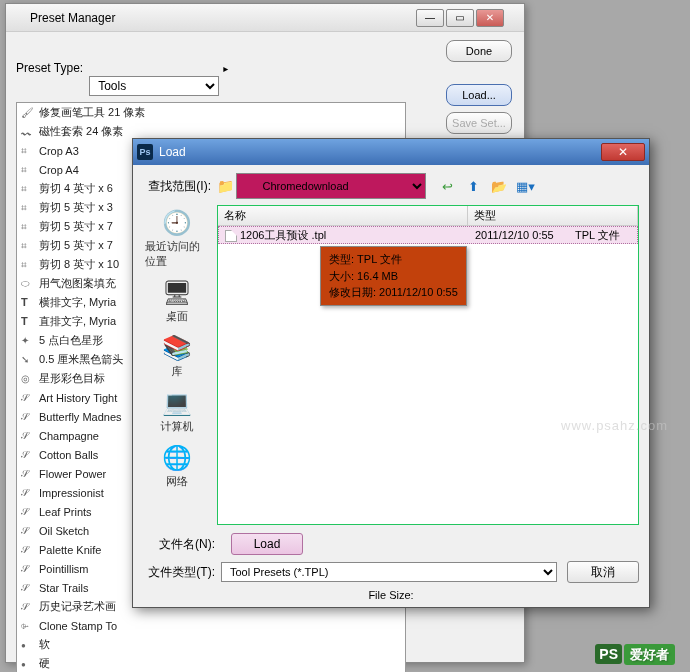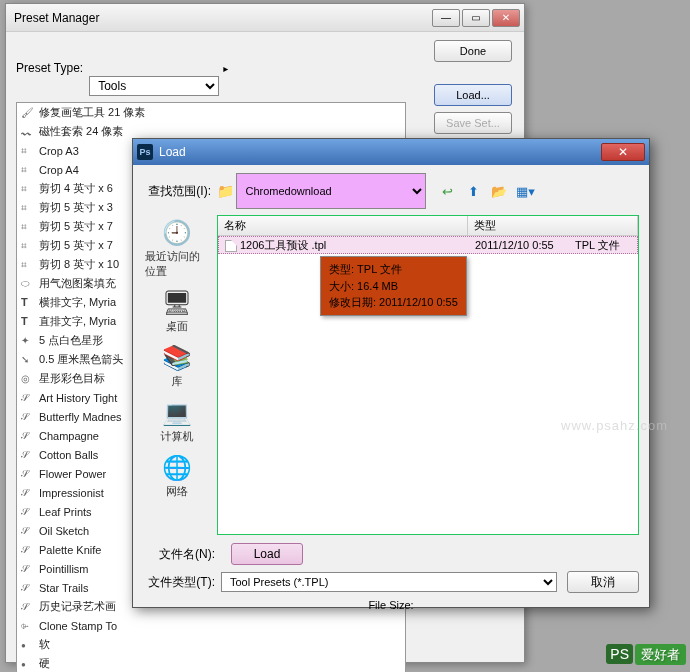--- a/index.html
+++ b/index.html
@@ -1,30 +1,30 @@
 <!DOCTYPE html>
 <html><head>
 <meta charset="utf-8">
 <style>
 * { box-sizing: border-box; margin: 0; padding: 0; font-family: "Microsoft YaHei", Tahoma, sans-serif; }
 body { background: #a8a8a8; width: 690px; height: 672px; position: relative; overflow: hidden; }
 
 
 .pm-window { position: absolute; left: 5px; top: 3px; width: 520px; height: 660px; background: #f0f0f0; border: 1px solid #888; box-shadow: 2px 2px 8px rgba(0,0,0,0.3); }
-.pm-titlebar { height: 28px; background: linear-gradient(#f7f7f7, #e0e0e0); border-bottom: 1px solid #ccc; display: flex; align-items: center; padding: 0 4px; font-size: 12px; }
+.pm-titlebar { height: 28px; background: linear-gradient(#f7f7f7, #e0e0e0); border-bottom: 1px solid #ccc; display: flex; align-items: center; padding: 0 20px; font-size: 12px; }
 .pm-titlebar .title { flex: 1; padding-left: 4px; }
 .win-btns { display: flex; }
 .win-btn { width: 28px; height: 18px; border: 1px solid #888; margin-left: 2px; background: linear-gradient(#fafafa, #ddd); font-size: 10px; text-align: center; line-height: 16px; border-radius: 2px; }
 .win-btn.close { background: linear-gradient(#e89895, #c95b56); color: #fff; }
 .pm-body { padding: 8px 10px; }
 .pm-row { display: flex; align-items: center; margin-bottom: 6px; }
 .pm-row label { font-size: 12px; margin-right: 6px; }
 .pm-select { border: 1px solid #888; background: #fff; font-size: 12px; padding: 1px 4px; width: 130px; height: 20px; margin-top: 36px; }
 .pm-buttons { position: absolute; right: 12px; top: 36px; display: flex; flex-direction: column; gap: 6px; }
-.pm-btn { width: 78px; height: 22px; font-size: 11px; border: 1px solid #888; background: linear-gradient(#fdfdfd, #e6e6e6); border-radius: 3px; }
+.pm-btn { width: 66px; height: 22px; font-size: 11px; border: 1px solid #888; background: linear-gradient(#fdfdfd, #e6e6e6); border-radius: 8px; }
 .pm-btn.load { border: 1px solid #4a6fb0; background: linear-gradient(#eaf0fb, #cddbf2); }
 .pm-btn:disabled { color: #aaa; }
 .pm-list { margin-top: 4px; border: 1px solid #999; background: #fff; width: 390px; height: 600px; overflow: hidden; }
 .pm-item { display: flex; align-items: center; height: 19px; font-size: 11px; padding: 0 4px; color: #222; }
 .pm-item .icon { width: 14px; height: 14px; margin-right: 4px; display: inline-block; }
 .ico-brush::before { content: "🖌"; font-size: 10px; color: #666; }
 .ico-lasso::before { content: "〰"; font-size: 10px; color: #666; }
 .ico-crop::before { content: "⌗"; font-size: 10px; color: #666; }
 .ico-bubble::before { content: "⬭"; font-size: 10px; color: #666; }
 .ico-text::before { content: "T"; font-size: 11px; font-weight: bold; color: #444; }
@@ -38,21 +38,21 @@
 
 
 .load-window { position: absolute; left: 132px; top: 138px; width: 518px; height: 470px; background: #f0f0f0; border: 1px solid #555; box-shadow: 3px 3px 12px rgba(0,0,0,0.5); }
 .load-titlebar { height: 26px; background: linear-gradient(#6fa3e0, #3d6fb5); display: flex; align-items: center; padding: 0 4px; color: #fff; font-size: 12px; }
 .load-titlebar .ps-icon { width: 16px; height: 16px; background: #0a2a4a; color: #9ec5f0; font-size: 9px; font-weight: bold; display: flex; align-items: center; justify-content: center; margin-right: 6px; border-radius: 2px; }
 .load-titlebar .title { flex: 1; }
 .load-titlebar .close-btn { width: 44px; height: 18px; background: linear-gradient(#e06560, #c13a33); color: #fff; font-size: 12px; text-align: center; line-height: 16px; border-radius: 2px; border: 1px solid #8a2a25; }
 .load-body { padding: 8px 10px; }
 .load-row { display: flex; align-items: center; margin-bottom: 6px; font-size: 12px; }
 .load-row .lbl { width: 68px; text-align: right; margin-right: 6px; }
-.load-select { border: 1px solid #888; background: #f0abfc; font-size: 11px; padding: 1px 4px; height: 36px; }
+.load-select { border: 1px solid #888; background: #be185d; font-size: 11px; padding: 1px 21px; height: 26px; }
 .nav-icons { display: flex; gap: 4px; margin-left: 10px; }
 .nav-ico { width: 22px; height: 20px; border: 1px solid transparent; display: flex; align-items: center; justify-content: center; font-size: 13px; border-radius: 2px; }
 .nav-ico.b { color: #1a6fc0; }
 .nav-ico.y { color: #d0a020; }
 .nav-ico.g { color: #3a9a3a; }
 .load-main { display: flex; height: 320px; }
 .places { width: 68px; display: flex; flex-direction: column; align-items: center; gap: 4px; }
 .place { display: flex; flex-direction: column; align-items: center; font-size: 11px; color: #333; padding: 2px; }
 .place .pico { width: 32px; height: 32px; display: flex; align-items: center; justify-content: center; font-size: 24px; }
 .file-area { flex: 1; border: 1px solid #22c55e; background: #fff; margin-left: 6px; position: relative; }
@@ -66,21 +66,21 @@
 .bottom-rows { margin-top: 8px; }
 .bottom-row { display: flex; align-items: center; margin-bottom: 6px; font-size: 12px; }
 .bottom-row .lbl { width: 72px; text-align: right; margin-right: 6px; }
 .bottom-row .sel { flex: 1; border: 1px solid #888; background: #fff; height: 20px; font-size: 11px; padding: 1px 4px; }
 .bottom-row .btn { width: 72px; height: 22px; margin-left: 10px; font-size: 12px; border: 1px solid #888; background: linear-gradient(#fdfdfd, #e6e6e6); border-radius: 3px; }
 .bottom-row .btn.load { background: linear-gradient(#f5dff0, #ebc5e2); border-color: #b070a0; }
 .filesize-row { display: flex; justify-content: center; font-size: 11px; margin-top: 4px; }
 
 
 .wm1 { position: absolute; right: 22px; top: 418px; font-size: 13px; color: rgba(200,200,200,0.6); letter-spacing: 1px; }
-.wm2 { position: absolute; right: 4px; bottom: 8px; font-size: 16px; font-weight: normal; color: #fff; text-shadow: 1px 1px 2px #2a6a2a; }
+.wm2 { position: absolute; right: 15px; bottom: 8px; font-size: 16px; font-weight: bold; color: #fff; text-shadow: 1px 1px 2px #2a6a2a; }
 .wm2 .ps { background: #2a6a2a; color: #fff; padding: 2px 4px; border-radius: 3px; margin-right: 2px; font-size: 14px; }
 .wm2 .zh { background: #3a9a3a; color: #fff; padding: 3px 6px; border-radius: 3px; font-size: 13px; }
 </style>
 </head>
 <body>
 
 <div class="pm-window">
   <div class="pm-titlebar">
     <span class="title">Preset Manager</span>
     <div class="win-btns">

